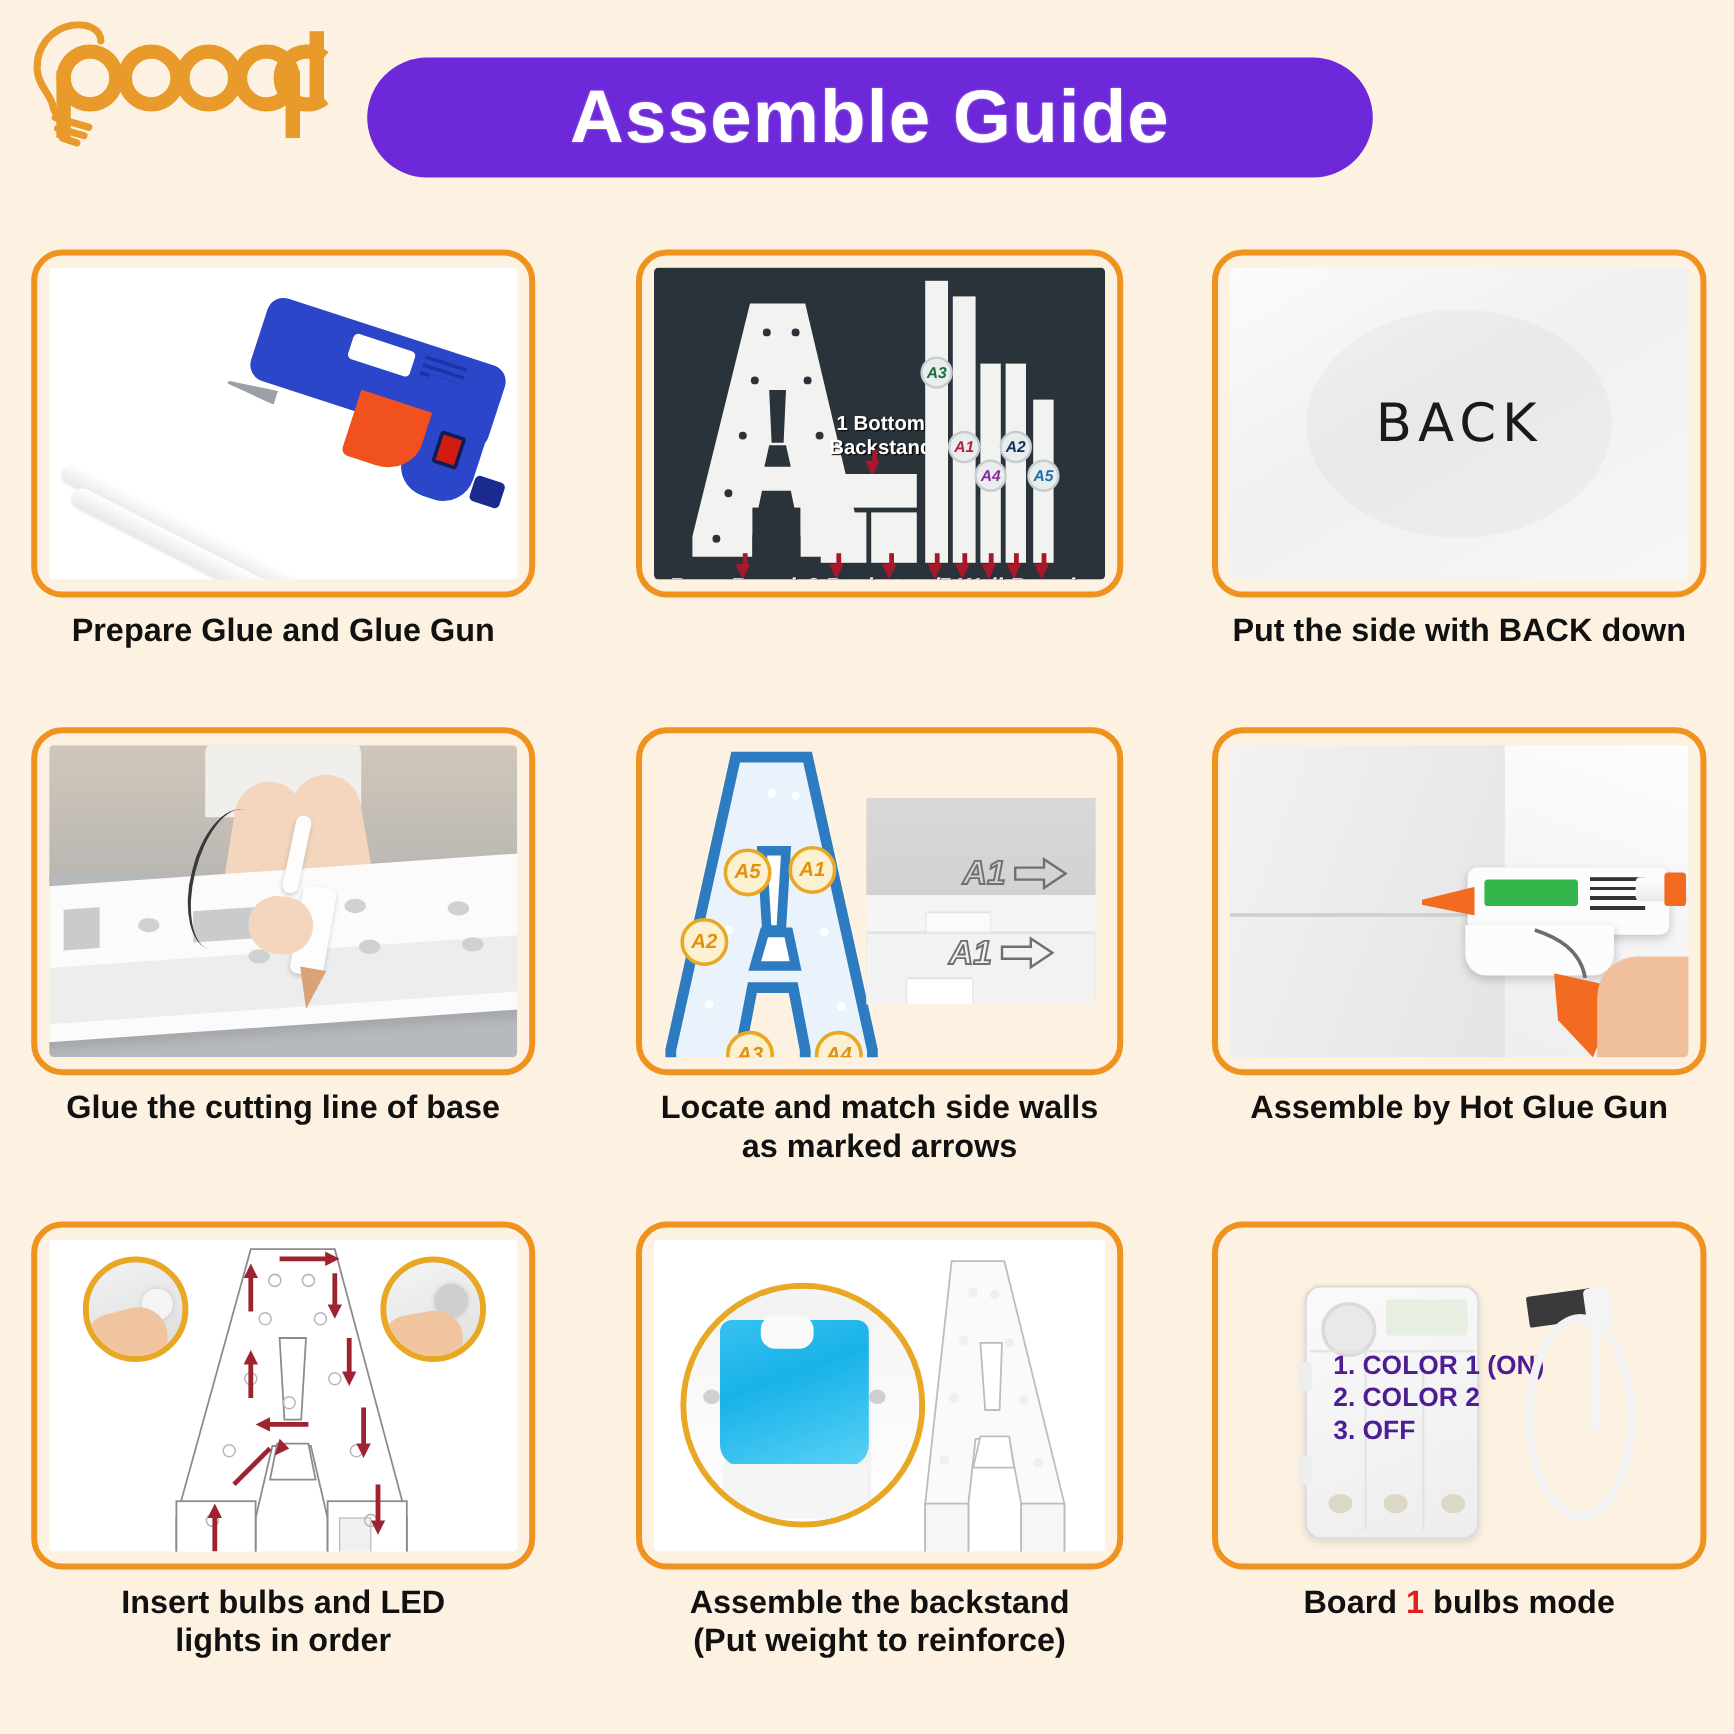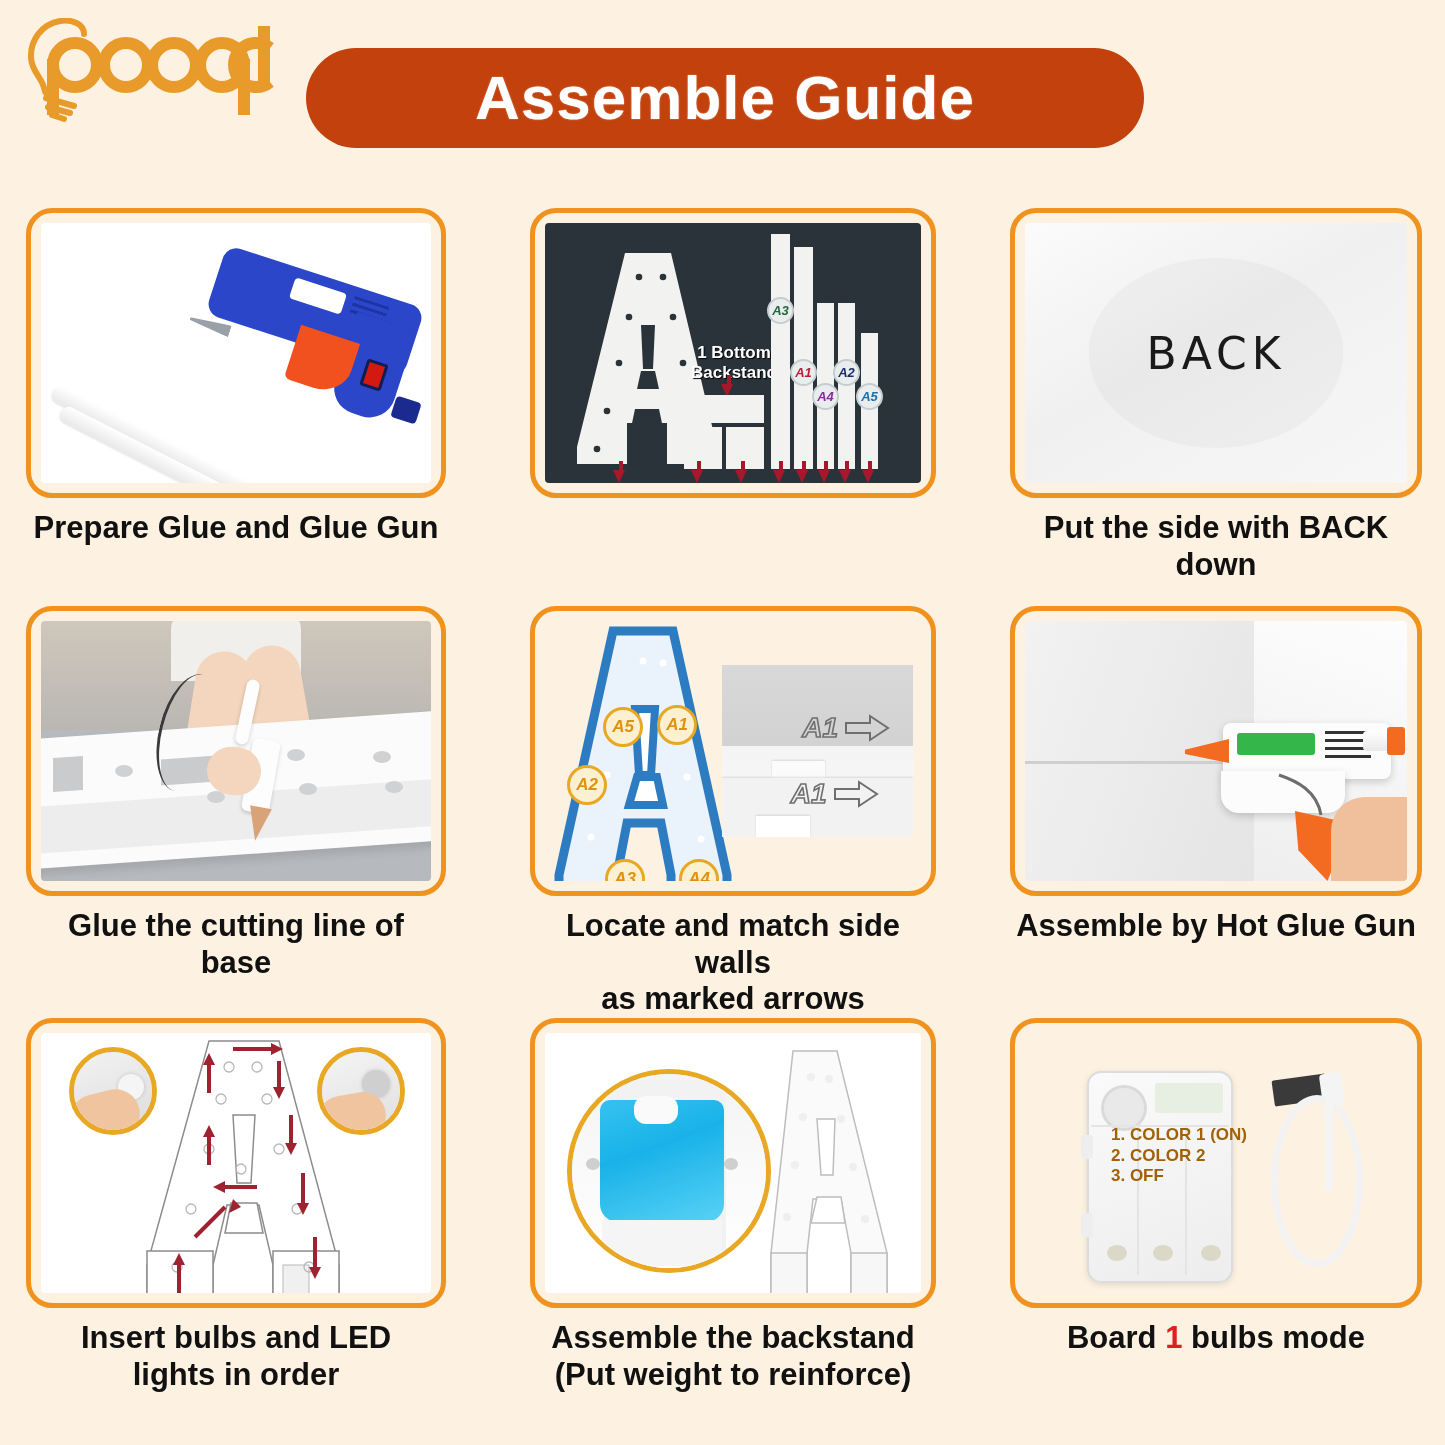--- a/index.html
+++ b/index.html
@@ -15,21 +15,21 @@
     position:absolute; left:0; top:0; width:1445px; height:178px;
     display:flex; align-items:center;
   }
   .logo{
     position:absolute; left:22px; top:18px;
     width:262px; height:110px;
   }
   .banner{
     position:absolute; left:306px; top:48px;
     width:838px; height:100px;
-    background:#c2410c; border-radius:50px;
+    background:#6d28d9; border-radius:50px;
     display:flex; align-items:center; justify-content:center;
   }
   .banner-text{
     color:#FFFFFF; font-size:62px; font-weight:bold;
     letter-spacing:1px; line-height:1;
     text-shadow:0 0 2px rgba(255,255,255,.4);
   }
 
   
   .grid{
@@ -43,21 +43,21 @@
     background:#FDF1E1;
     overflow:hidden;
     position:relative;
   }
   .card-inner{
     position:absolute; left:10px; top:10px; right:10px; bottom:10px;
     overflow:hidden; border-radius:4px;
   }
   .caption{
     text-align:center;
-    font-size:31px; font-weight:bold; color:#111;
+    font-size:27px; font-weight:bold; color:#111;
     line-height:1.18;
     margin-top:12px;
     padding:0 4px;
   }
   .caption .accent{ color:#E02020; }
 
   
   .photo-white{ position:absolute; inset:0; background:#FFFFFF; }
 
   
@@ -203,21 +203,21 @@
   
   .sc9{ position:absolute; inset:0; background:#FDF1E1; }
   .batt-box{
     position:absolute; background:linear-gradient(160deg,#fafafa,#ededed);
     border:2px solid #dcdcdc; border-radius:14px;
     box-shadow:0 2px 6px rgba(0,0,0,.10);
   }
   .batt-switch{ position:absolute; width:46px;height:46px;border-radius:50%;
     background:#e9e9e9; border:3px solid #dadada; }
   .batt-txt{
-    position:absolute; font-size:17px; font-weight:bold; color:#a16207;
+    position:absolute; font-size:22px; font-weight:bold; color:#4c1d95;
     line-height:1.22; white-space:pre;
   }
   .usb-head{ position:absolute; background:#3a3a3a; border-radius:2px; }
   .usb-cable{
     position:absolute; border:7px solid #f2f2f2; border-radius:50%;
     background:transparent;
   }
 </style>
 </head>
 <body>

